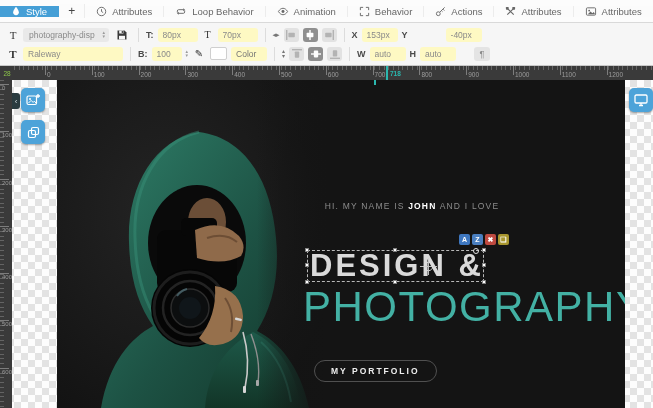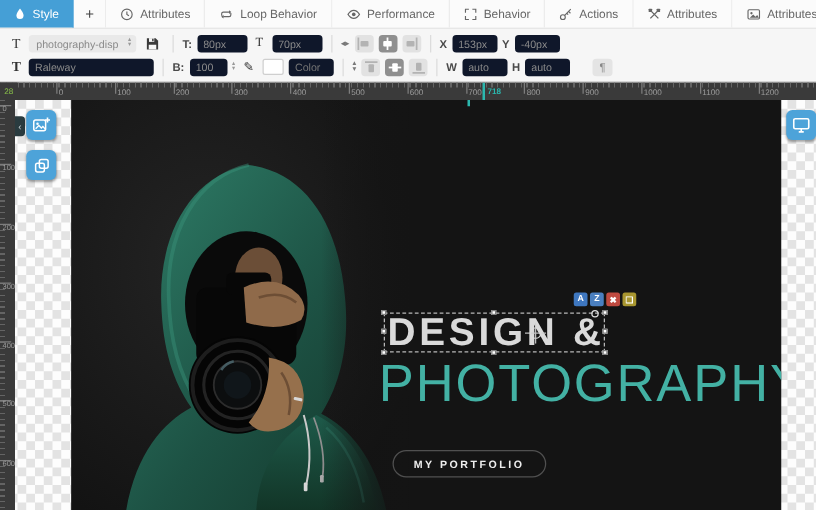--- a/index.html
+++ b/index.html
@@ -1,35 +1,35 @@
 <!DOCTYPE html>
 <html><head>
 <meta charset="utf-8">
 <style>
   * { box-sizing: border-box; margin:0; padding:0; }
   body { font-family:"Liberation Sans", sans-serif; background:#fff; }
   .app { position:relative; width:653px; height:408px; overflow:hidden; background:#fff; }
 
   
   .tabbar { position:absolute; top:0; left:0; width:653px; height:23px; display:flex;
-            background:#fcfcfc; border-bottom:1px solid #d9d9d9; }
+            background:#fcfcfc; border-bottom:1px solid #d9d9d9;align-items:center; }
   .tab { display:flex; align-items:center; gap:5px; padding:0 11px; font-size:9.5px; color:#666;
          border-right:1px solid #ececec; background:#fbfbfb; cursor:pointer; white-space:nowrap; }
   .tab.active { background:#459fd6; color:#fff; border-right-color:#459fd6; }
   .tab .ticon { display:flex; align-items:center; }
   .tab.addtab { font-size:12px; padding:0 9px; color:#444; }
 
   
   .toolbar { position:absolute; top:23px; left:0; width:653px; height:43px; background:#f6f6f6;
              border-bottom:1px solid #c9c9c9; padding:2px 0; }
   .trow { display:flex; align-items:center; height:19px; padding:0 7px; gap:4px; }
   .tglyph { font-family:"Liberation Serif", serif; font-size:11px; color:#333; width:12px; text-align:center; }
   .tglyph.b { font-weight:bold; }
   .flabel { font-size:9px; font-weight:bold; color:#4a4a4a; }
-  .tinput { height:14px; background:#0f172a; border:none; border-radius:3px; font-size:8.5px;
+  .tinput { height:14px; background:#fef9c3; border:none; border-radius:3px; font-size:8.5px;
             color:#8a8a8a; padding:0 5px; font-family:"Liberation Sans", sans-serif; }
   .selectbox { height:14px; background:#e9e9e9; border-radius:3px; display:flex; align-items:center;
                font-size:8.5px; color:#8a8a8a; padding:0 4px 0 6px; gap:4px; cursor:pointer; }
   .updn { display:flex; flex-direction:column; line-height:3.5px; font-size:5px; color:#999; }
   .sep { width:1px; height:14px; background:#dcdcdc; margin:0 3px; }
   .alnbtn { width:15px; height:14px; border-radius:3px; background:#e2e2e2; display:flex;
             align-items:center; justify-content:center; color:#b3b3b3; cursor:pointer; }
   .alnbtn.active { background:#8f8f8f; color:#fff; }
   .alnbtn svg rect { fill:currentColor; }
   .iconbtn { display:flex; align-items:center; justify-content:center; cursor:pointer; }
@@ -129,21 +129,21 @@
         </span>
         <span>Loop Behavior</span>
       </div>
       <div class="tab">
         <span class="ticon">
           <svg width="12" height="11" viewBox="0 0 12 12">
             <path d="M1 6C2.5 3.6 4.2 2.5 6 2.5S9.5 3.6 11 6C9.5 8.4 7.8 9.5 6 9.5S2.5 8.4 1 6Z" fill="none" stroke="currentColor"></path>
             <circle cx="6" cy="6" r="1.6" fill="currentColor"></circle>
           </svg>
         </span>
-        <span>Performance</span>
+        <span>Animation</span>
       </div>
       <div class="tab">
         <span class="ticon">
           <svg width="11" height="11" viewBox="0 0 12 12">
             <path d="M1.5 4.5v-3h3M7.5 1.5h3v3M10.5 7.5v3h-3M4.5 10.5h-3v-3" fill="none" stroke="currentColor"></path>
           </svg>
         </span>
         <span>Behavior</span>
       </div>
       <div class="tab">
@@ -217,21 +217,21 @@
       <span class="alnbtn">
           <svg width="12" height="12" viewBox="0 0 12 12">
             <rect x="9.6" y="1" width="1.4" height="10"></rect>
             <rect x="2.2" y="3.8" width="6.4" height="4.4" rx="0.8"></rect>
           </svg>
         </span>
       <span class="sep"></span>
       <span class="flabel">X</span>
       <input class="tinput" style="width: 36px;" value="153px">
       <span class="flabel">Y</span>
-      <input class="tinput" style="width: 36px;" value="-40px">
+      <input class="tinput" style="width: 36px; margin-left: 34px;" value="-40px">
     </div>
     <div class="trow">
       <span class="tglyph b">T</span>
       <input class="tinput" style="width: 100px;" value="Raleway">
       <span class="sep"></span>
       <span class="flabel">B:</span>
       <input class="tinput" style="width: 30px;" value="100">
       <span class="updn">
           <span>▴</span>
           <span>▾</span>
@@ -364,20 +364,21 @@
         <rect x="178" y="238" width="7" height="2.5" rx="1" fill="#d8d8d8" transform="rotate(12 181 239)"></rect>
         <path d="M196 252 C 220 264 238 288 244 328 L 148 328 C 150 296 166 268 196 252 Z" fill="url(#g2)"></path>
         <path d="M204 262 C 220 276 230 298 234 322" stroke="#2c7360" stroke-width="2" fill="none" opacity="0.6"></path>
         <path d="M186 252 q 8 28 2 56" stroke="#c9c9c9" stroke-width="1.6" fill="none"></path>
         <path d="M194 254 q 10 26 7 48" stroke="#8f8f8f" stroke-width="1.4" fill="none"></path>
         <rect x="186" y="306" width="3" height="7" rx="1" fill="#d6d6d6"></rect>
         <rect x="199" y="300" width="3" height="6" rx="1" fill="#a8a8a8"></rect>
         <rect x="200" width="70" height="328" fill="url(#fade)"></rect>
       </svg>
 
+      <div class="subtitle"><span>HI. MY NAME IS </span><span class="hl">JOHN</span><span> AND I LOVE</span></div>
 
       <div class="layericons">
           <span class="li" style="background: rgb(62, 119, 192);">A</span>
           <span class="li" style="background: rgb(74, 127, 192);">Z</span>
           <span class="li" style="background: rgb(191, 74, 64);">✖</span>
           <span class="li" style="background: rgb(168, 150, 47);">❏</span>
         </div>
 
       <div class="selbox">
         <div class="heading1">DESIGN &amp;</div>

